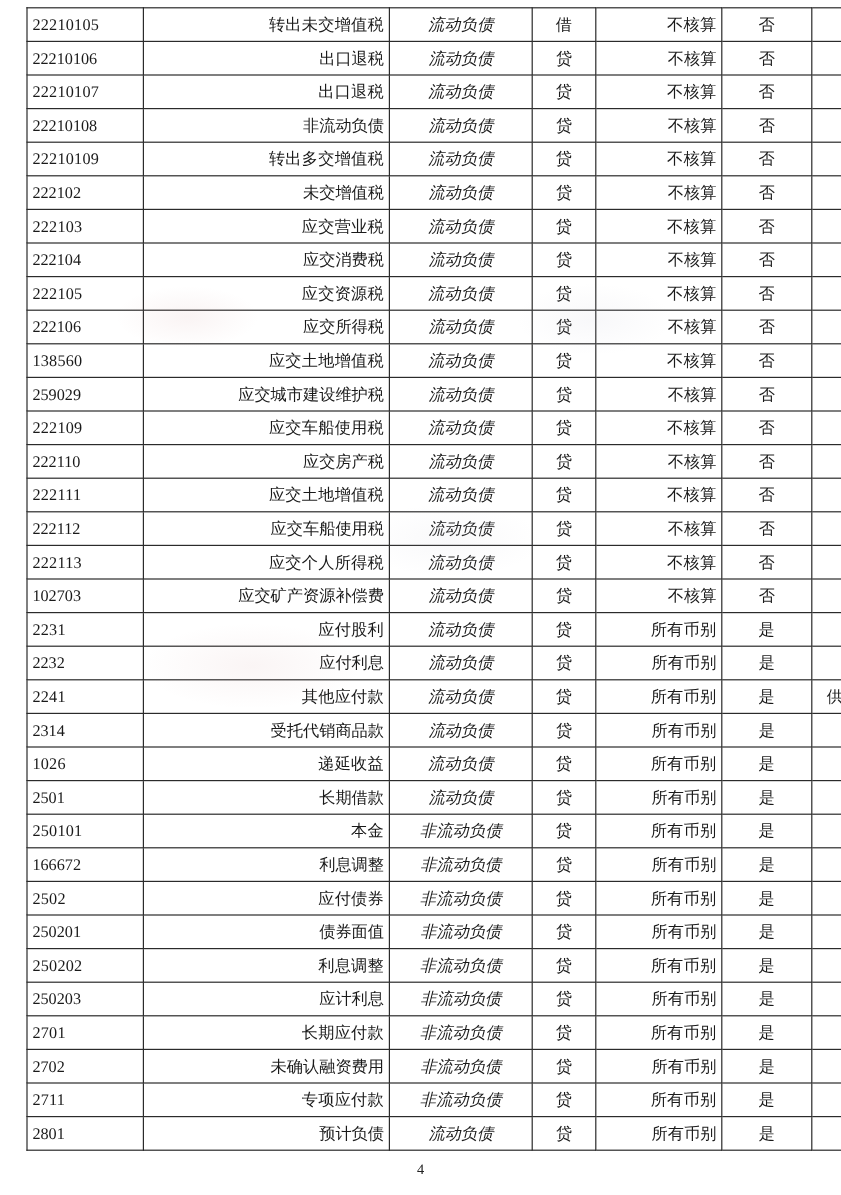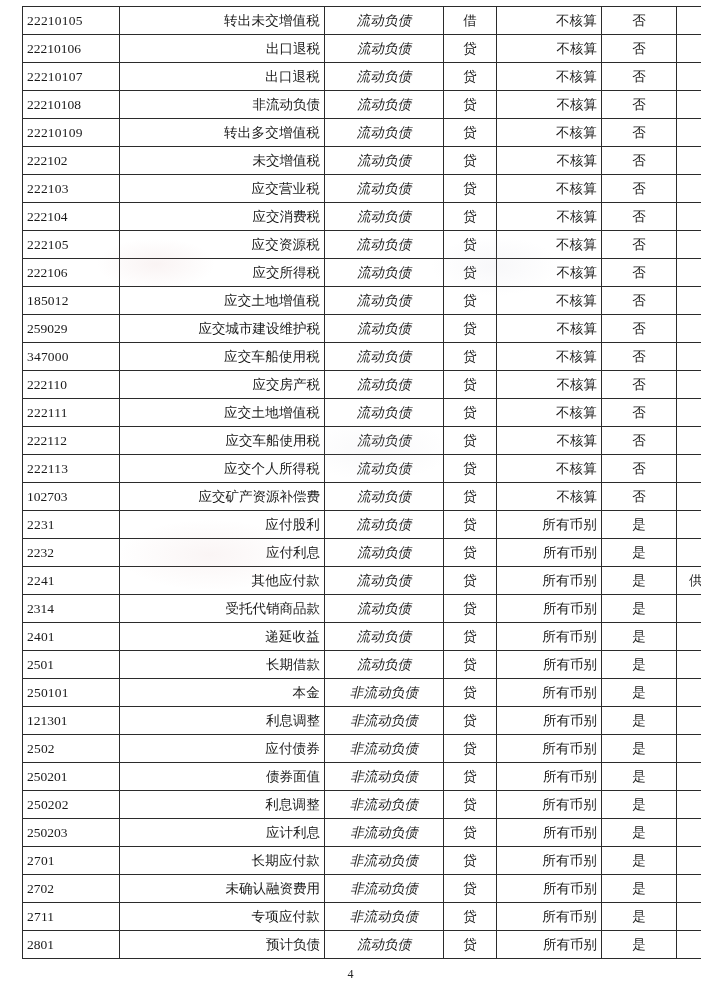--- a/index.html
+++ b/index.html
@@ -166,39 +166,39 @@
         <tr>
           <td class="c-code">222106</td>
           <td class="c-name">应交所得税</td>
           <td class="c-type">流动负债</td>
           <td class="c-dir">贷</td>
           <td class="c-acct">不核算</td>
           <td class="c-flag">否</td>
           <td class="c-aux"></td>
         </tr>
         <tr>
-          <td class="c-code">185012</td>
+          <td class="c-code">138560</td>
           <td class="c-name">应交土地增值税</td>
           <td class="c-type">流动负债</td>
           <td class="c-dir">贷</td>
           <td class="c-acct">不核算</td>
           <td class="c-flag">否</td>
           <td class="c-aux"></td>
         </tr>
         <tr>
           <td class="c-code">259029</td>
           <td class="c-name">应交城市建设维护税</td>
           <td class="c-type">流动负债</td>
           <td class="c-dir">贷</td>
           <td class="c-acct">不核算</td>
           <td class="c-flag">否</td>
           <td class="c-aux"></td>
         </tr>
         <tr>
-          <td class="c-code">347000</td>
+          <td class="c-code">222109</td>
           <td class="c-name">应交车船使用税</td>
           <td class="c-type">流动负债</td>
           <td class="c-dir">贷</td>
           <td class="c-acct">不核算</td>
           <td class="c-flag">否</td>
           <td class="c-aux"></td>
         </tr>
         <tr>
           <td class="c-code">222110</td>
           <td class="c-name">应交房产税</td>
@@ -274,21 +274,21 @@
         <tr>
           <td class="c-code">2314</td>
           <td class="c-name">受托代销商品款</td>
           <td class="c-type">流动负债</td>
           <td class="c-dir">贷</td>
           <td class="c-acct">所有币别</td>
           <td class="c-flag">是</td>
           <td class="c-aux"></td>
         </tr>
         <tr>
-          <td class="c-code">2401</td>
+          <td class="c-code">1026</td>
           <td class="c-name">递延收益</td>
           <td class="c-type">流动负债</td>
           <td class="c-dir">贷</td>
           <td class="c-acct">所有币别</td>
           <td class="c-flag">是</td>
           <td class="c-aux"></td>
         </tr>
         <tr>
           <td class="c-code">2501</td>
           <td class="c-name">长期借款</td>
@@ -301,21 +301,21 @@
         <tr>
           <td class="c-code">250101</td>
           <td class="c-name">本金</td>
           <td class="c-type">非流动负债</td>
           <td class="c-dir">贷</td>
           <td class="c-acct">所有币别</td>
           <td class="c-flag">是</td>
           <td class="c-aux"></td>
         </tr>
         <tr>
-          <td class="c-code">121301</td>
+          <td class="c-code">166672</td>
           <td class="c-name">利息调整</td>
           <td class="c-type">非流动负债</td>
           <td class="c-dir">贷</td>
           <td class="c-acct">所有币别</td>
           <td class="c-flag">是</td>
           <td class="c-aux"></td>
         </tr>
         <tr>
           <td class="c-code">2502</td>
           <td class="c-name">应付债券</td>

